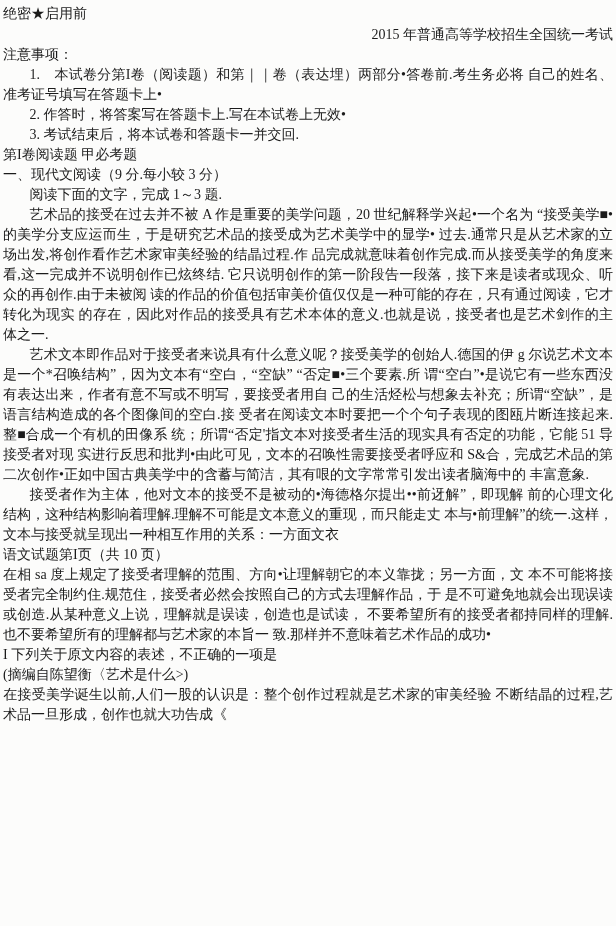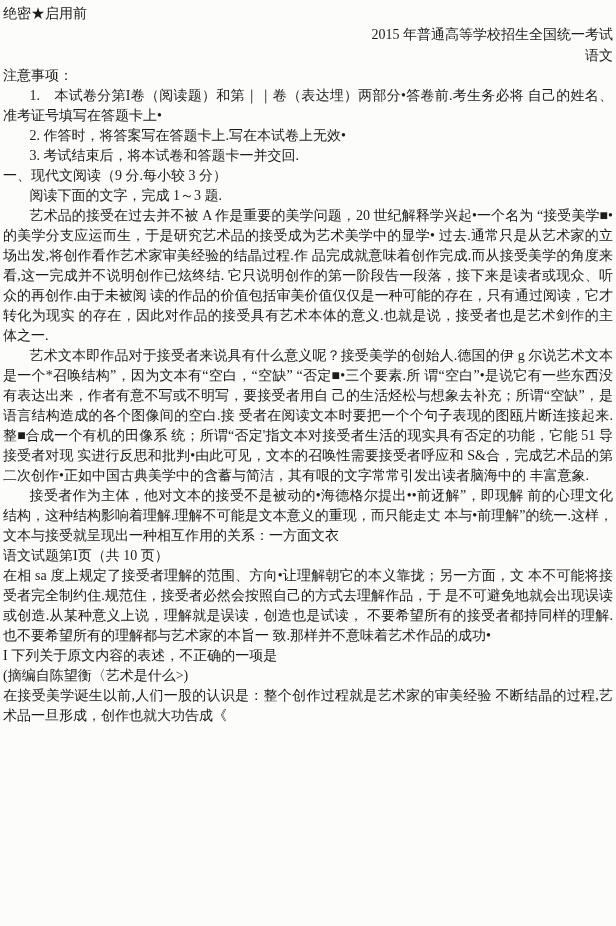--- a/index.html
+++ b/index.html
@@ -27,27 +27,27 @@
   .opt .optlabel { display: inline-block; width: 30px; text-indent: 0; }
 </style>
 </head>
 <body>
 
 <div class="page">
 
   <div class="line">绝密★启用前</div>
 
   <div class="line center title-line">2015 年普通高等学校招生全国统一考试</div>
-  <div class="line center title-line">语文</div>
 
   <div class="line">注意事项：</div>
   <p class="just indent">1.　本试卷分第I卷（阅读题）和第｜｜卷（表达埋）两部分•答卷前.考生务必将 自己的姓名、准考证号填写在答题卡上•</p>
   <p class="just indent">2. 作答时，将答案写在答题卡上.写在本试卷上无效•</p>
   <p class="just indent">3. 考试结束后，将本试卷和答题卡一并交回.</p>
 
+  <div class="line">第I卷阅读题 甲必考题</div>
   <div class="line">一、现代文阅读（9 分.每小较 3 分）</div>
   <p class="just indent">阅读下面的文字，完成 1～3 题.</p>
 
   <p class="just indent">艺术品的接受在过去并不被 A 作是重要的美学问题，20 世纪解释学兴起•一个名为 “接受美学■•的美学分支应运而生，于是研究艺术品的接受成为艺术美学中的显学• 过去.通常只是从艺术家的立场出发,将创作看作艺术家审美经验的结晶过程.作 品完成就意味着创作完成.而从接受美学的角度来看,这一完成并不说明创作已炫终结. 它只说明创作的第一阶段告一段落，接下来是读者或现众、听众的再创作.由于未被阅 读的作品的价值包括审美价值仅仅是一种可能的存在，只有通过阅读，它才转化为现实 的存在，因此对作品的接受具有艺术本体的意义.也就是说，接受者也是艺术剑作的主 体之一.</p>
   <p class="just indent">艺术文本即作品对于接受者来说具有什么意义呢？接受美学的创始人.德国的伊 g 尔说艺术文本是一个*召唤结构”，因为文本有“空白，“空缺” “否定■•三个要素.所 谓“空白”•是说它有一些东西没有表达出来，作者有意不写或不明写，要接受者用自 己的生活烃松与想象去补充；所谓“空缺”，是语言结构造成的各个图像间的空白.接 受者在阅读文本时要把一个个句子表现的图瓯片断连接起来.整■合成一个有机的田像系 统；所谓“否定'指文本对接受者生活的现实具有否定的功能，它能 51 导接受者对现 实进行反思和批判•由此可见，文本的召唤性需要接受者呼应和 S&amp;合，完成艺术品的第 二次创作•正如中国古典美学中的含蓄与简洁，其有哏的文字常常引发出读者脑海中的 丰富意象.</p>
   <p class="just indent">接受者作为主体，他对文本的接受不是被动的•海德格尔提出••前迓解”，即现解 前的心理文化结构，这种结构影响着理解.理解不可能是文本意义的重现，而只能走丈 本与•前理解”的统一.这样，文本与接受就呈现出一种相互作用的关系：一方面文衣</p>
 
   <div class="line">语文试题第I页（共 10 页）</div>
 
   <p class="just noindent">在相 sa 度上规定了接受者理解的范围、方向•让理解朝它的本义靠拢；另一方面，文 本不可能将接受者完全制约住.规范住，接受者必然会按照自己的方式去理解作品，于 是不可避免地就会出现误读或创造.从某种意义上说，理解就是误读，创造也是试读， 不要希望所有的接受者都持同样的理解.也不要希望所有的理解都与艺术家的本旨一 致.那样并不意味着艺术作品的成功•</p>

